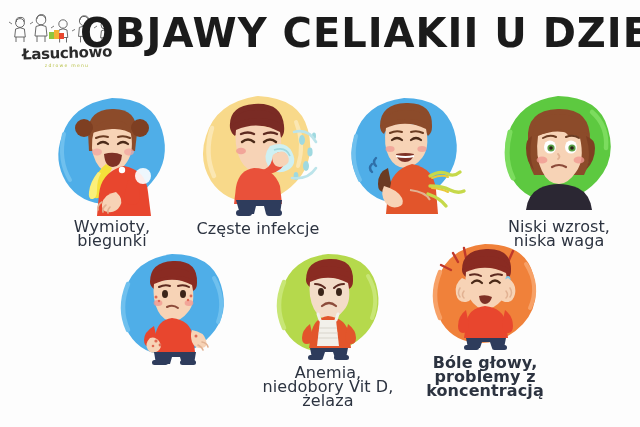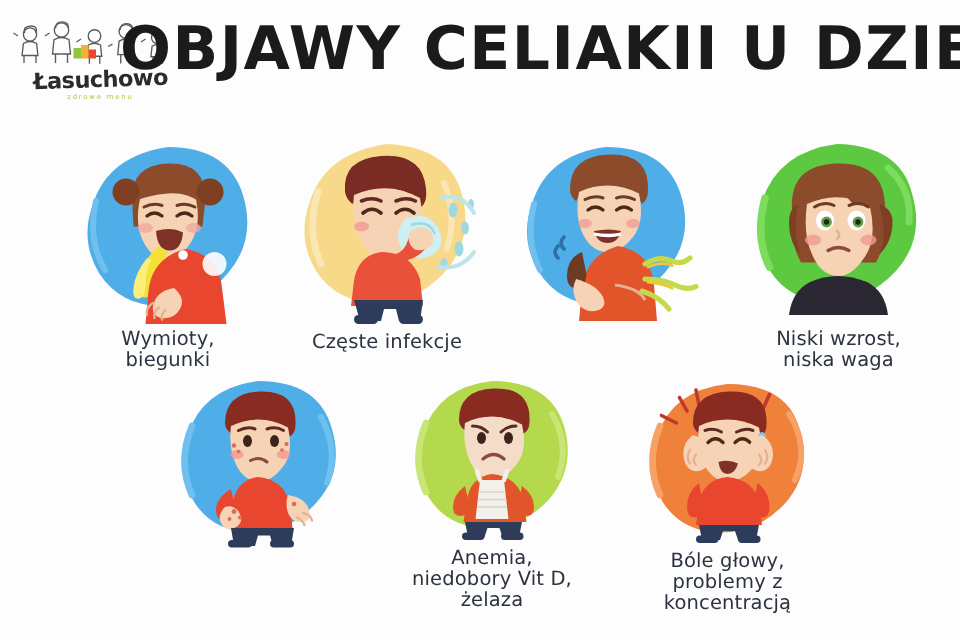--- a/index.html
+++ b/index.html
@@ -53,37 +53,37 @@
     position:relative;
     border-radius:50%;
     margin:0 auto;
     overflow:visible;
   }
   .blob svg { display:block; overflow:visible; }
 
   .caption {
     font-family:"DejaVu Sans", sans-serif;
     color:#2c3340;
-    font-size:13px;
+    font-size:16px;
     line-height:14px;
     margin-top:4px;
     white-space:pre-line;
     letter-spacing:0.1px;
   }
 
   
   #sym-1 { left:32px;  top:94px;  width:160px; }
   #sym-2 { left:178px; top:92px;  width:160px; }
   #sym-3 { left:326px; top:94px;  width:158px; }
   #sym-4 { left:480px; top:92px;  width:158px; }
 
   
   #sym-5 { left:88px;  top:250px; width:168px; }
   #sym-6 { left:248px; top:250px; width:160px;text-align:center; }
-  #sym-7 { left:404px; top:252px; width:162px; }
+  #sym-7 { left:404px; top:240px; width:162px;font-weight:bold; }
 </style>
 </head>
 <body>
 
 <div id="infographic">
 
   <div id="header">
 
     <div id="logo">
       <svg id="logo-kids" viewBox="0 0 122 34">

